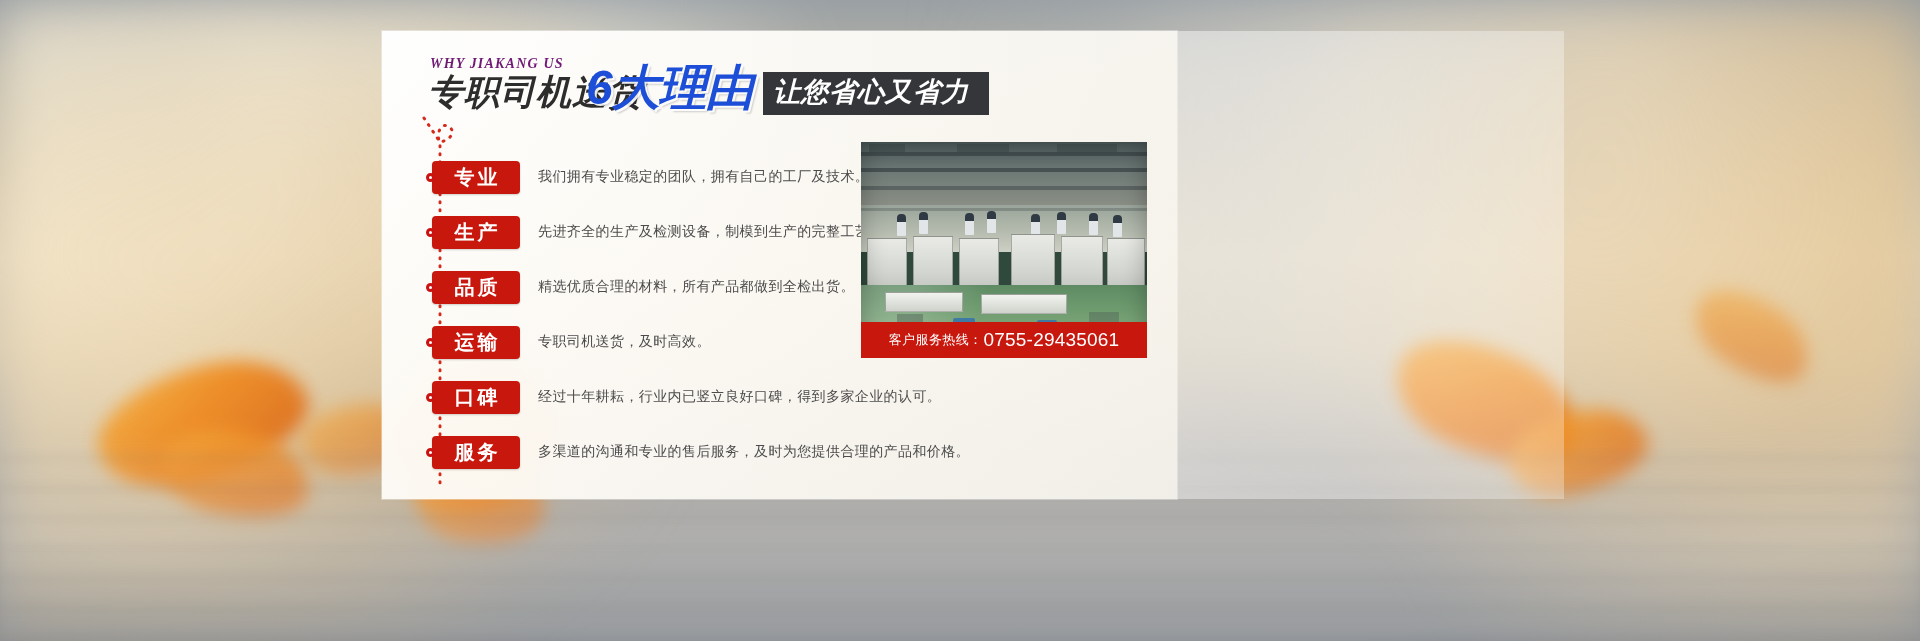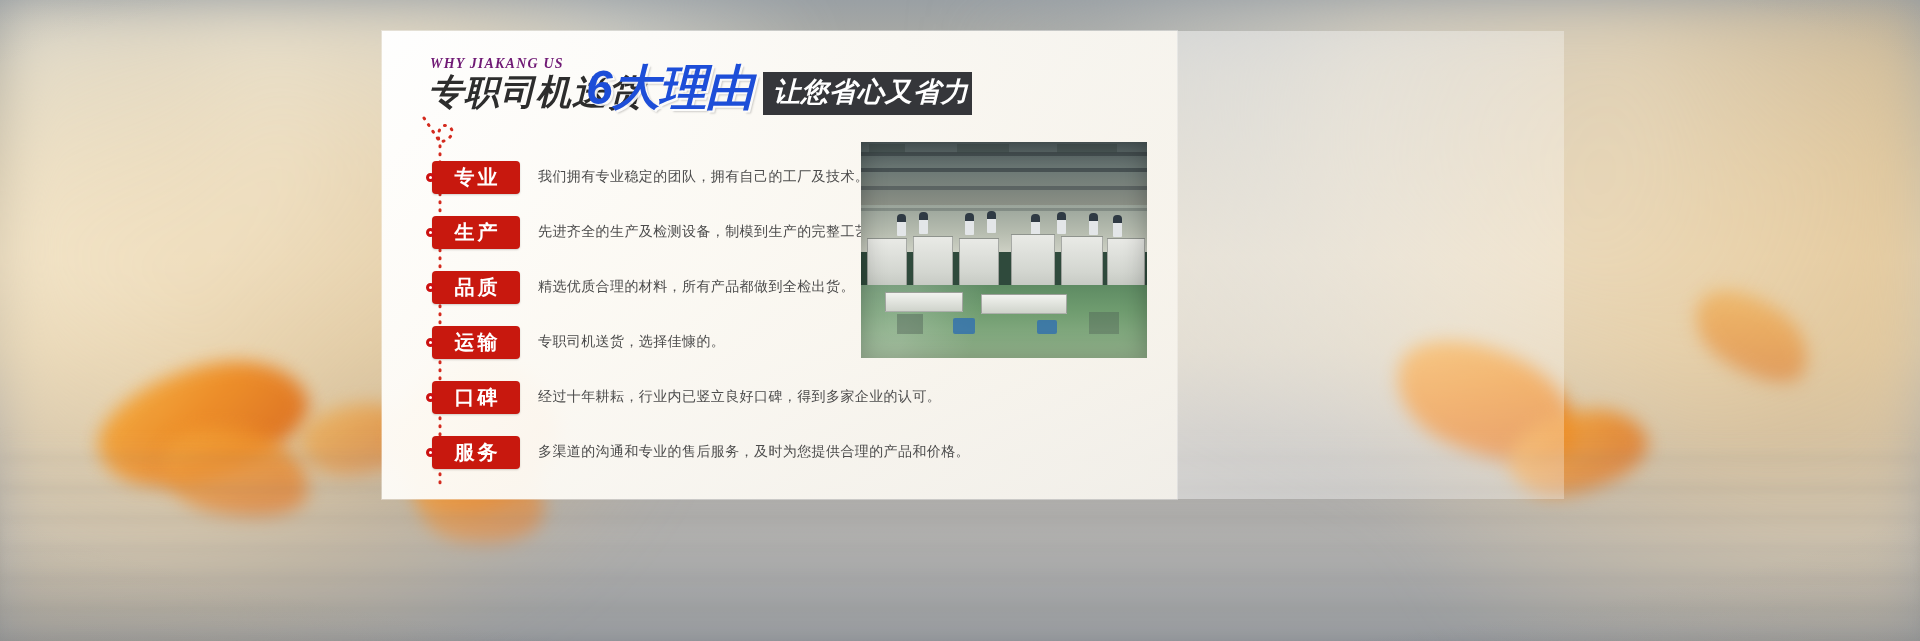--- a/index.html
+++ b/index.html
@@ -174,21 +174,21 @@
     position: absolute;
     left: 335px;
     top: 14px;
     background: #35363a;
     color: #ffffff;
     font-size: 27px;
     font-weight: bold;
     font-style: italic;
     letter-spacing: 1px;
     line-height: 1;
-    padding: 7px 3px 9px 10px;
+    padding: 7px 20px 9px 10px;
     white-space: nowrap;
   }
 
   
   .dots {
     position: absolute;
     left: 418px;
     top: 112px;
     width: 50px;
     height: 380px;
@@ -393,21 +393,21 @@
 
     <div class="feature">
       <span class="node"></span>
       <span class="tag">品质</span>
       <span class="desc">精选优质合理的材料，所有产品都做到全检出货。</span>
     </div>
 
     <div class="feature">
       <span class="node"></span>
       <span class="tag">运输</span>
-      <span class="desc">专职司机送货，选择佳慷的。</span>
+      <span class="desc">专职司机送货，及时高效。</span>
     </div>
 
     <div class="feature">
       <span class="node"></span>
       <span class="tag">口碑</span>
       <span class="desc">经过十年耕耘，行业内已竖立良好口碑，得到多家企业的认可。</span>
     </div>
 
     <div class="feature">
       <span class="node"></span>
@@ -449,14 +449,18 @@
       <div class="f-floor"></div>
       <div class="f-unit" style="left:24px;  top:150px; width:78px; height:20px; background:linear-gradient(#f2f3ef,#cfd3cb);"></div>
       <div class="f-unit" style="left:120px; top:152px; width:86px; height:20px; background:linear-gradient(#f2f3ef,#cfd3cb);"></div>
       <div class="f-blue" style="left:92px;  top:176px; width:22px; height:16px;"></div>
       <div class="f-blue" style="left:176px; top:178px; width:20px; height:14px;"></div>
       <div class="f-dark" style="left:36px;  top:172px; width:26px; height:20px; opacity:.35;"></div>
       <div class="f-dark" style="left:228px; top:170px; width:30px; height:22px; opacity:.3;"></div>
     </div>
   </div>
 
+  <div class="hotline">
+    <span class="hotline-label">客户服务热线：</span>
+    <span class="hotline-number">0755-29435061</span>
+  </div>
 
 </div>
 
 </body></html>

